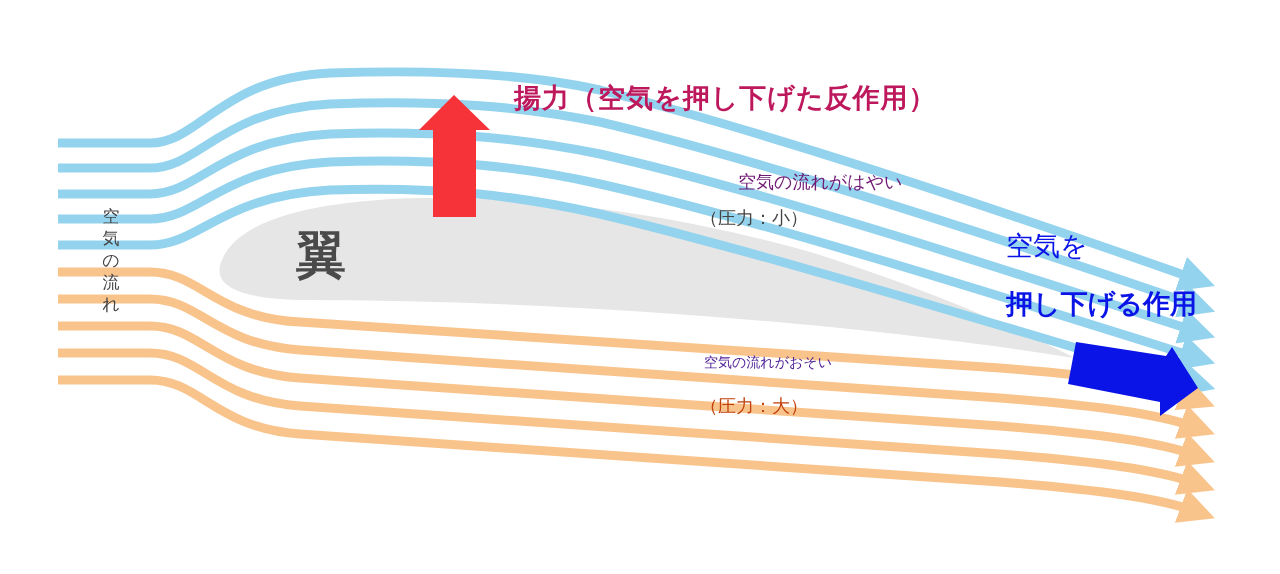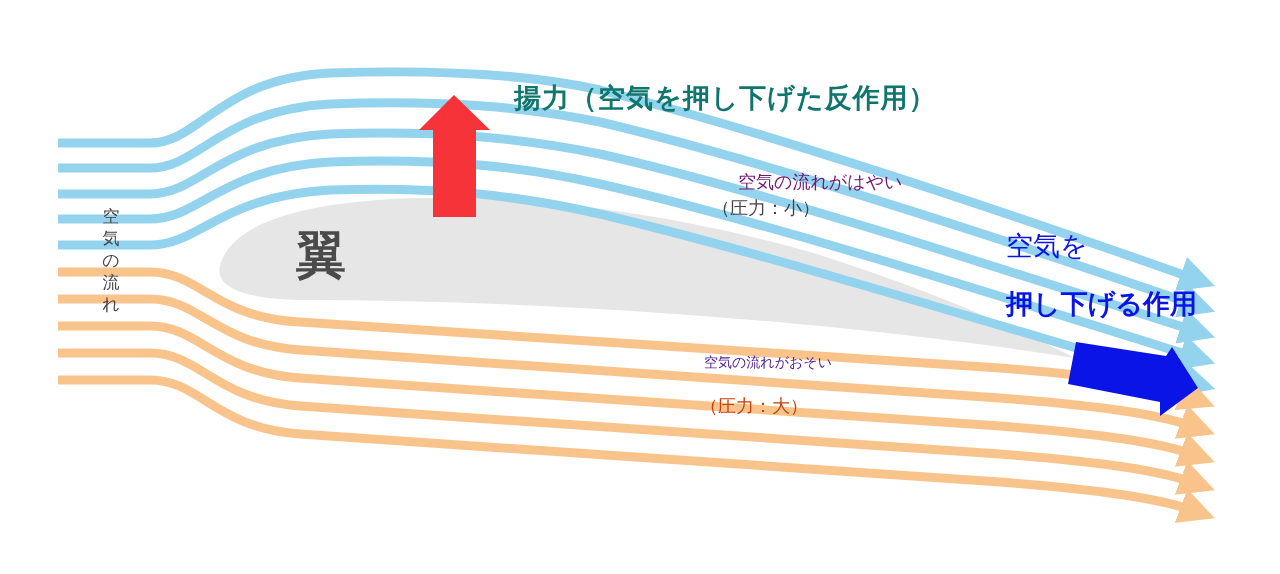--- a/index.html
+++ b/index.html
@@ -1,21 +1,21 @@
 <!DOCTYPE html>
 <html><head>
 <meta charset="utf-8">
 <style>
   html,body{margin:0;padding:0;background:#ffffff;}
   body{width:1280px;height:574px;overflow:hidden;position:relative;font-family:"DejaVu Sans","Liberation Sans",sans-serif;}
   svg.diagram{position:absolute;left:0;top:0;}
   .lbl{position:absolute;white-space:nowrap;}
-  .lift{left:514px;top:80px;font-size:27px;font-weight:bold;color:#0f766e;letter-spacing:1px;}
+  .lift{left:514px;top:80px;font-size:27px;font-weight:bold;color:#be185d;letter-spacing:1px;}
   .fast{left:738px;top:170px;font-size:18px;color:#701a75;}
-  .fast2{left:700px;top:196px;font-size:18px;color:#444;margin-left:12px;}
+  .fast2{left:700px;top:206px;font-size:18px;color:#444;}
   .slow{left:704px;top:354px;font-size:14px;color:#4c1d95;}
   .slow2{left:700px;top:394px;font-size:18px;color:#c2410c;}
   .push1{left:1006px;top:228px;font-size:27px;font-weight:normal;color:#0a14e6;}
   .push2{left:1006px;top:286px;font-size:27px;font-weight:bold;color:#0a14e6;}
   .wing{left:296px;top:222px;font-size:50px;font-weight:bold;color:#4a4a4a;}
   .flowlabel{left:100px;top:205px;font-size:17px;color:#444;width:22px;line-height:22px;white-space:normal;text-align:center;}
   .flowlabel span{display:block;}
 </style>
 </head>
 <body>

